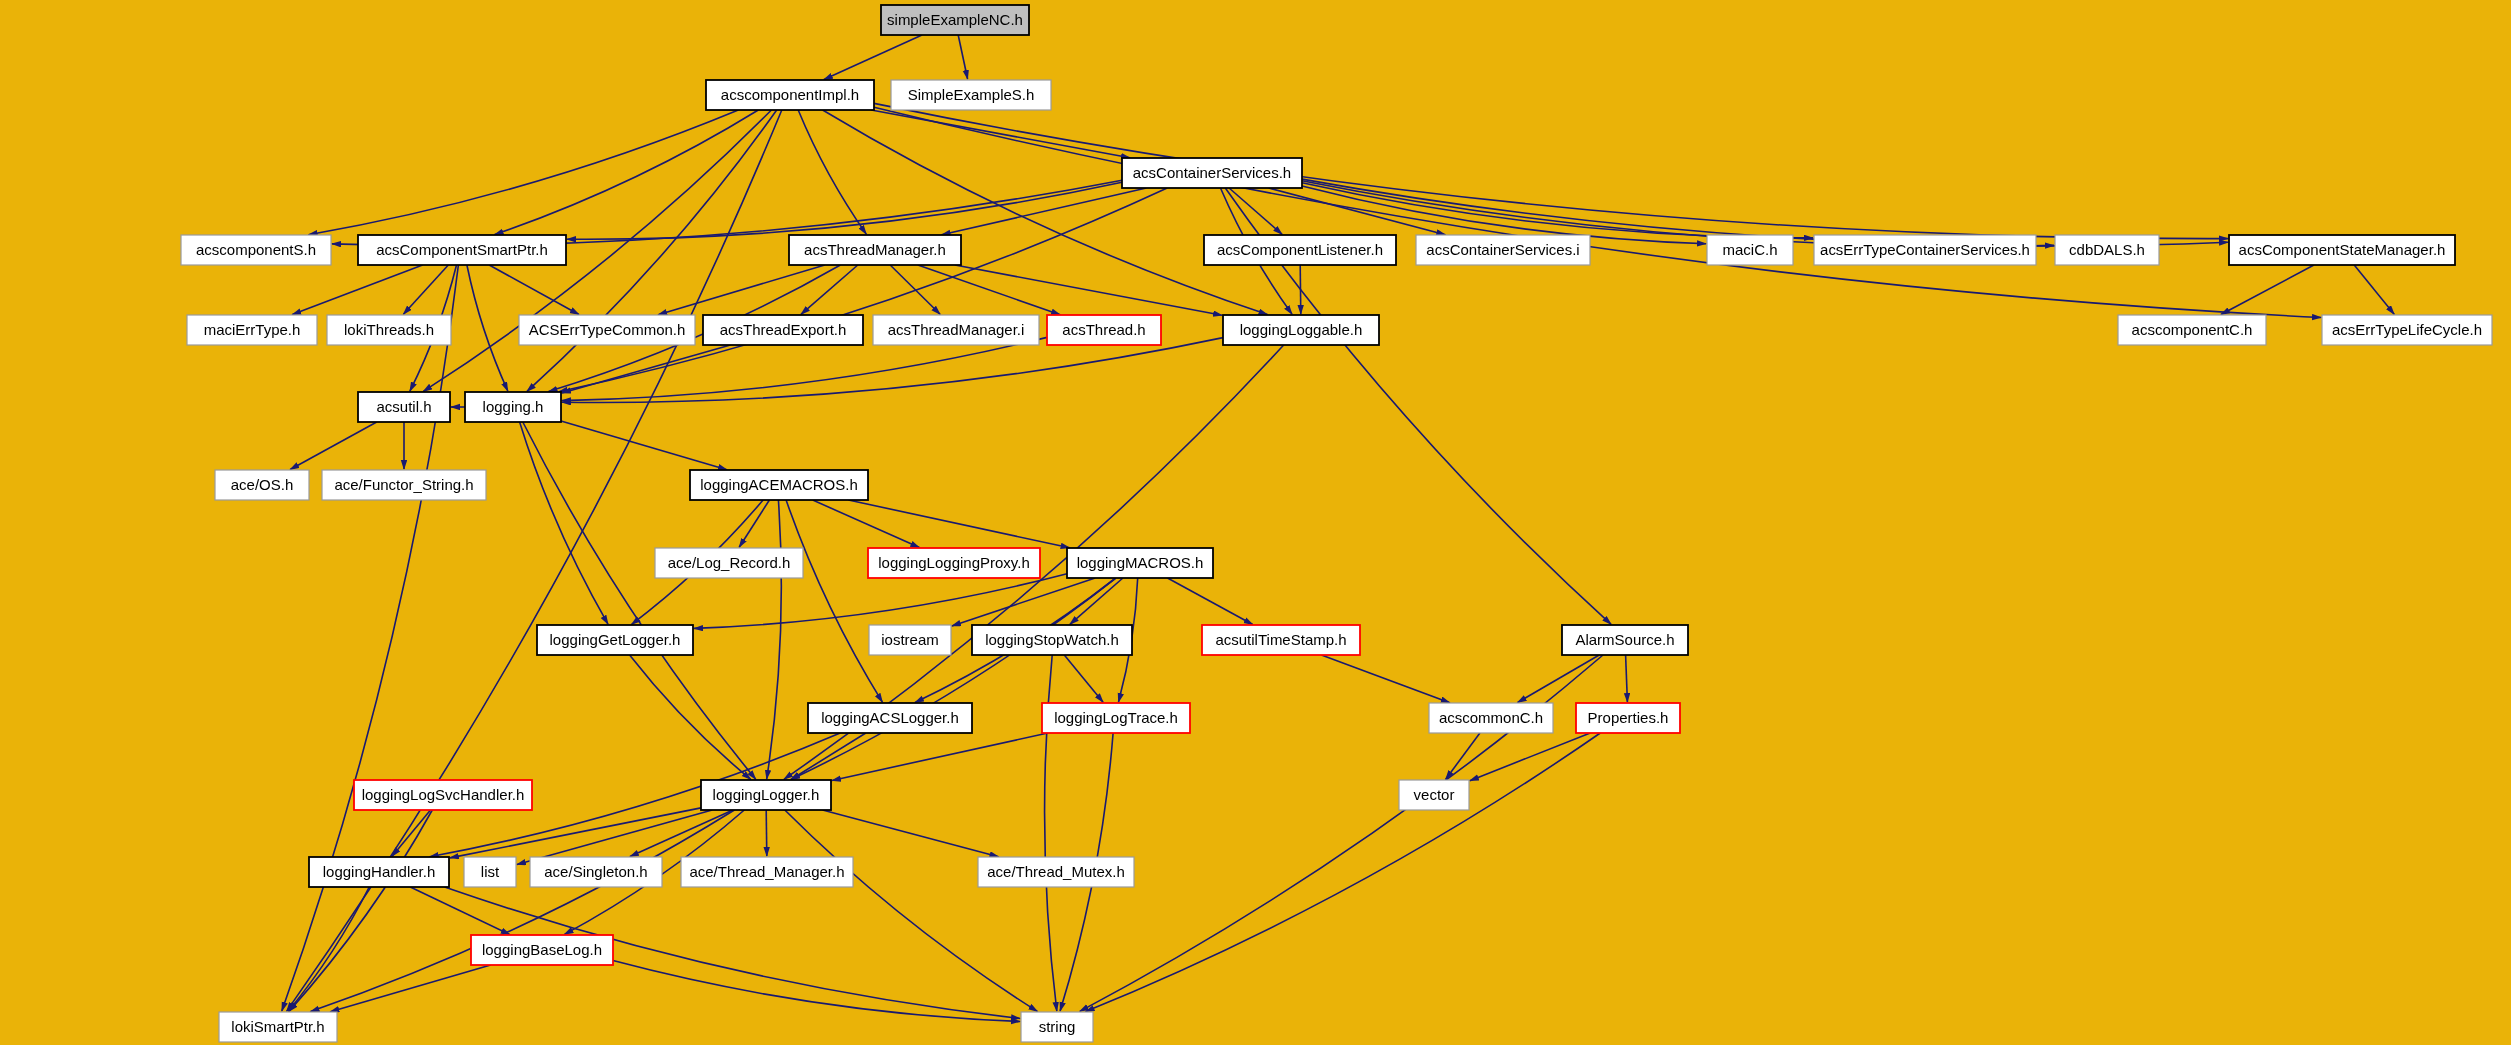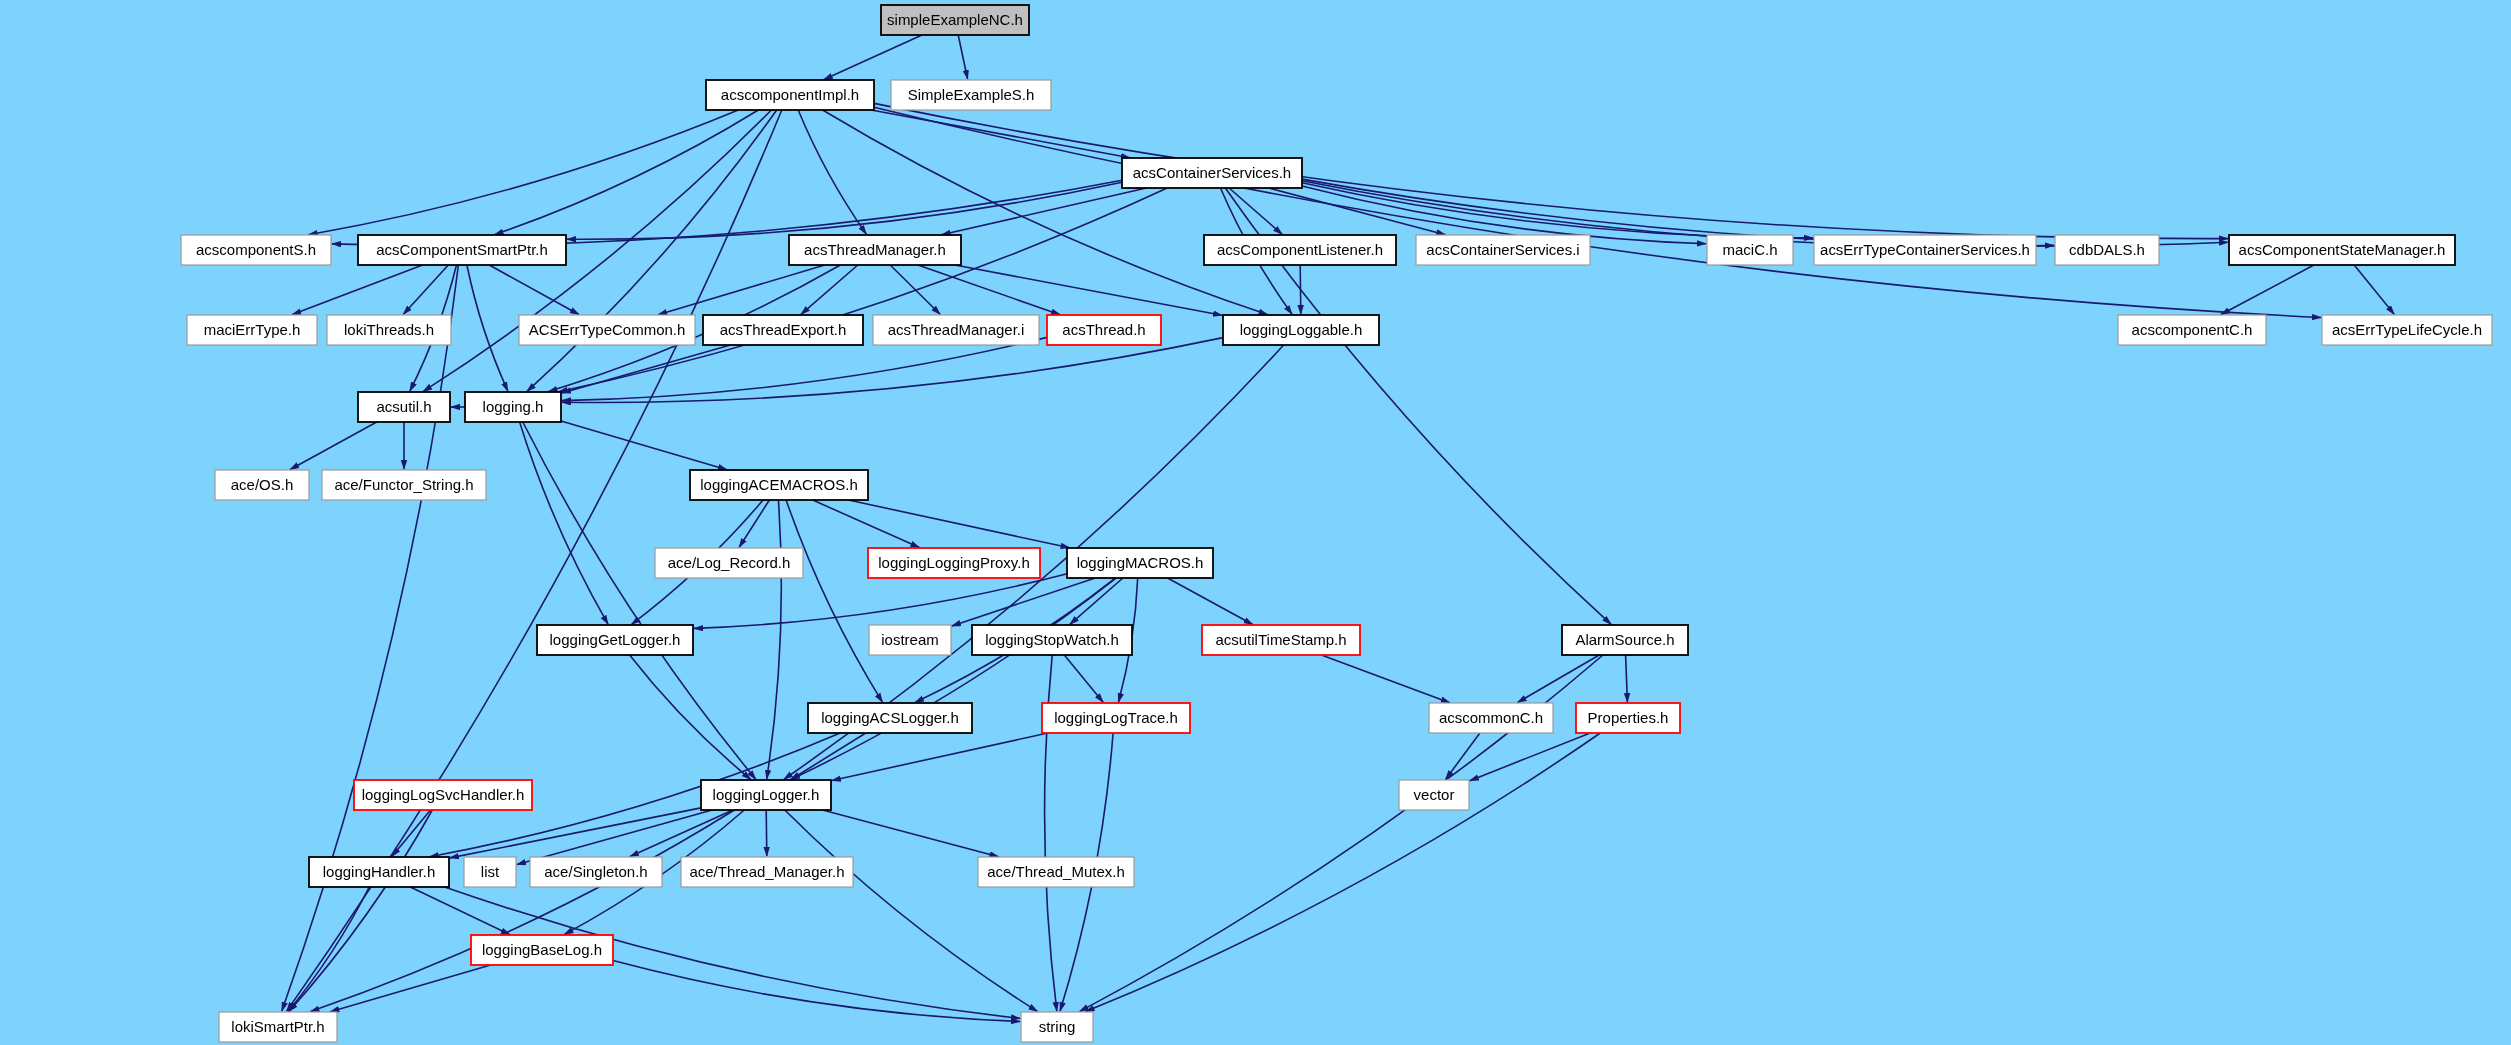--- a/index.html
+++ b/index.html
@@ -1,17 +1,17 @@
 <!DOCTYPE html>
 <html><head>
 <meta charset="utf-8">
 <style>
   html,body{margin:0;padding:0;background:#ffffff;}
   body{font-family:"Liberation Sans","DejaVu Sans",sans-serif;}
-  #graph-root{position:relative;width:2511px;height:1045px;background:#7dd3fc;overflow:hidden;}
+  #graph-root{position:relative;width:2511px;height:1045px;background:#eab308;overflow:hidden;}
   svg{display:block;}
   .nodebox{cursor:default;}
   .nodelabel{font-family:"Liberation Sans","DejaVu Sans",sans-serif;dominant-baseline:middle;text-anchor:middle;fill:#000;}
   .edge{fill:none;stroke:#191970;stroke-width:1.6;}
 </style>
 </head>
 <body>
 
 <div id="graph-root">
   <svg id="graph-svg" width="2511" height="1045" viewBox="0 0 2511 1045" xmlns="http://www.w3.org/2000/svg">

